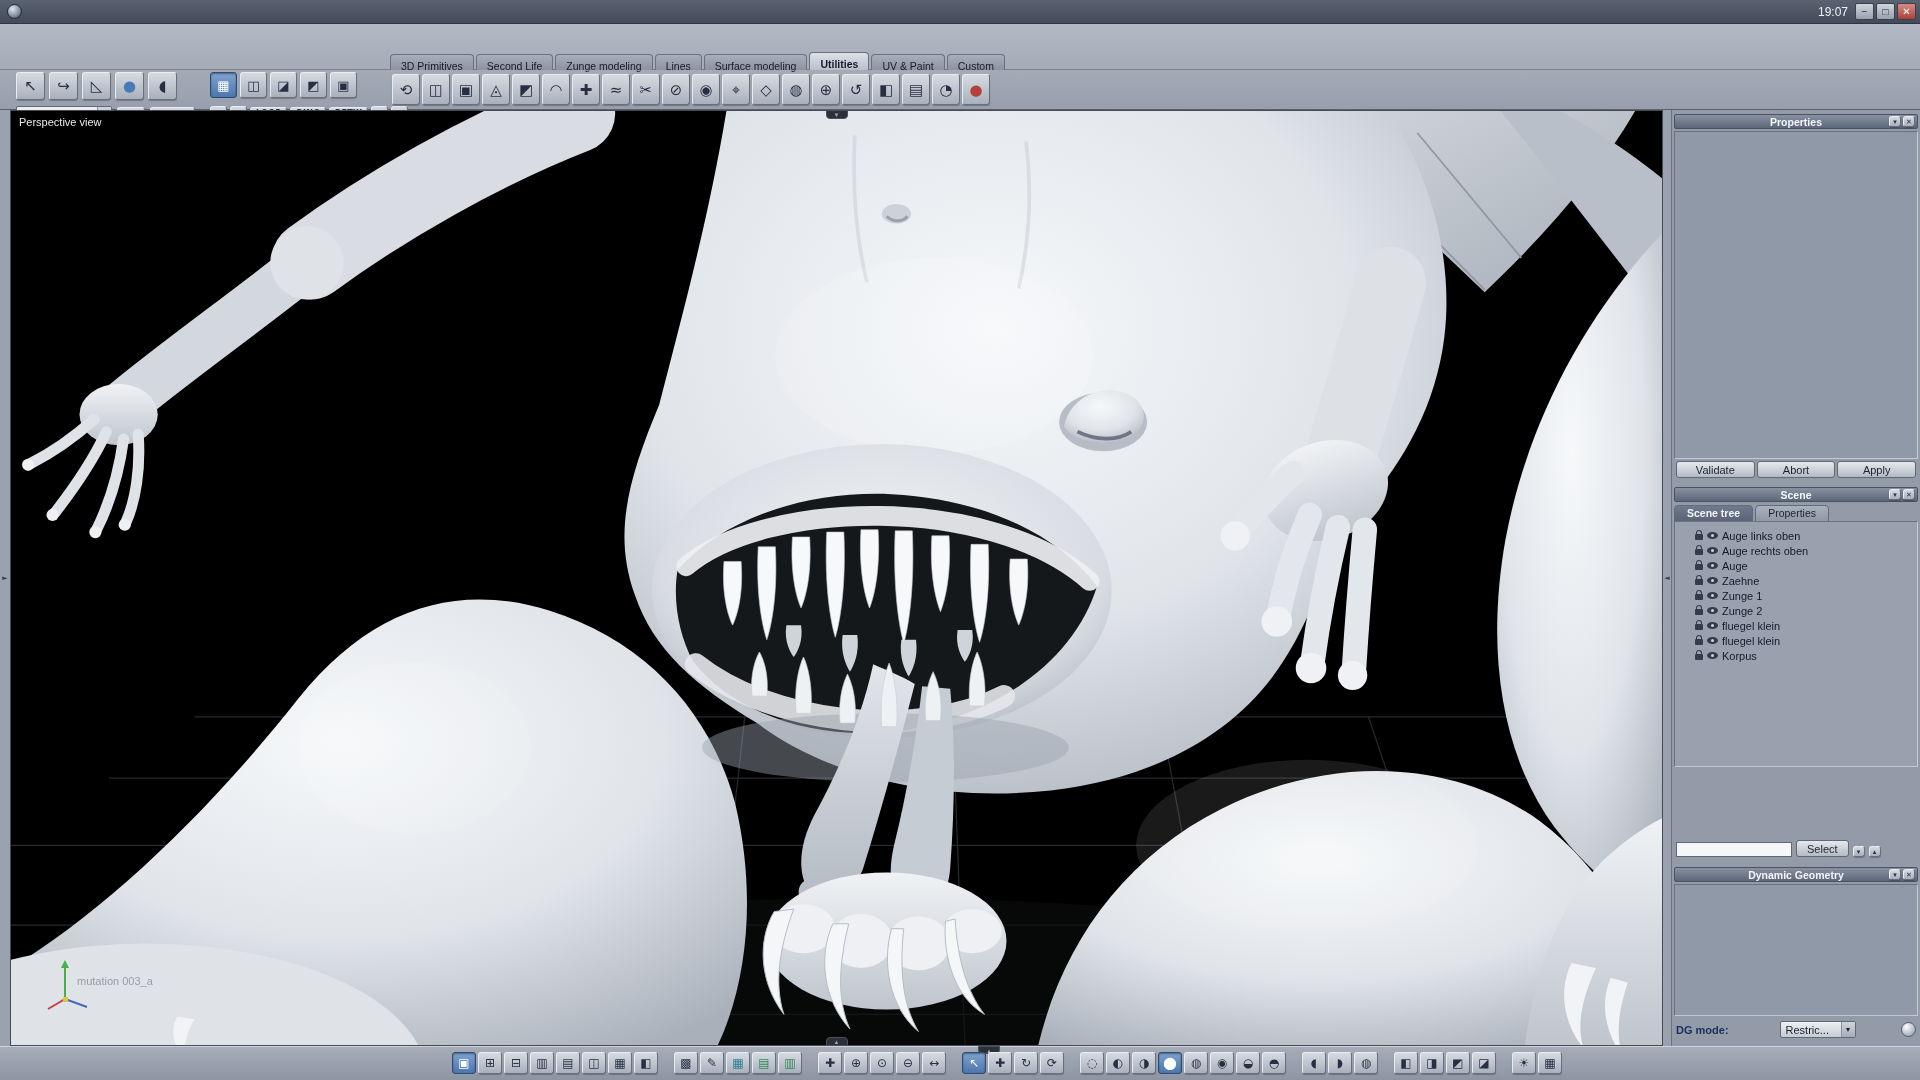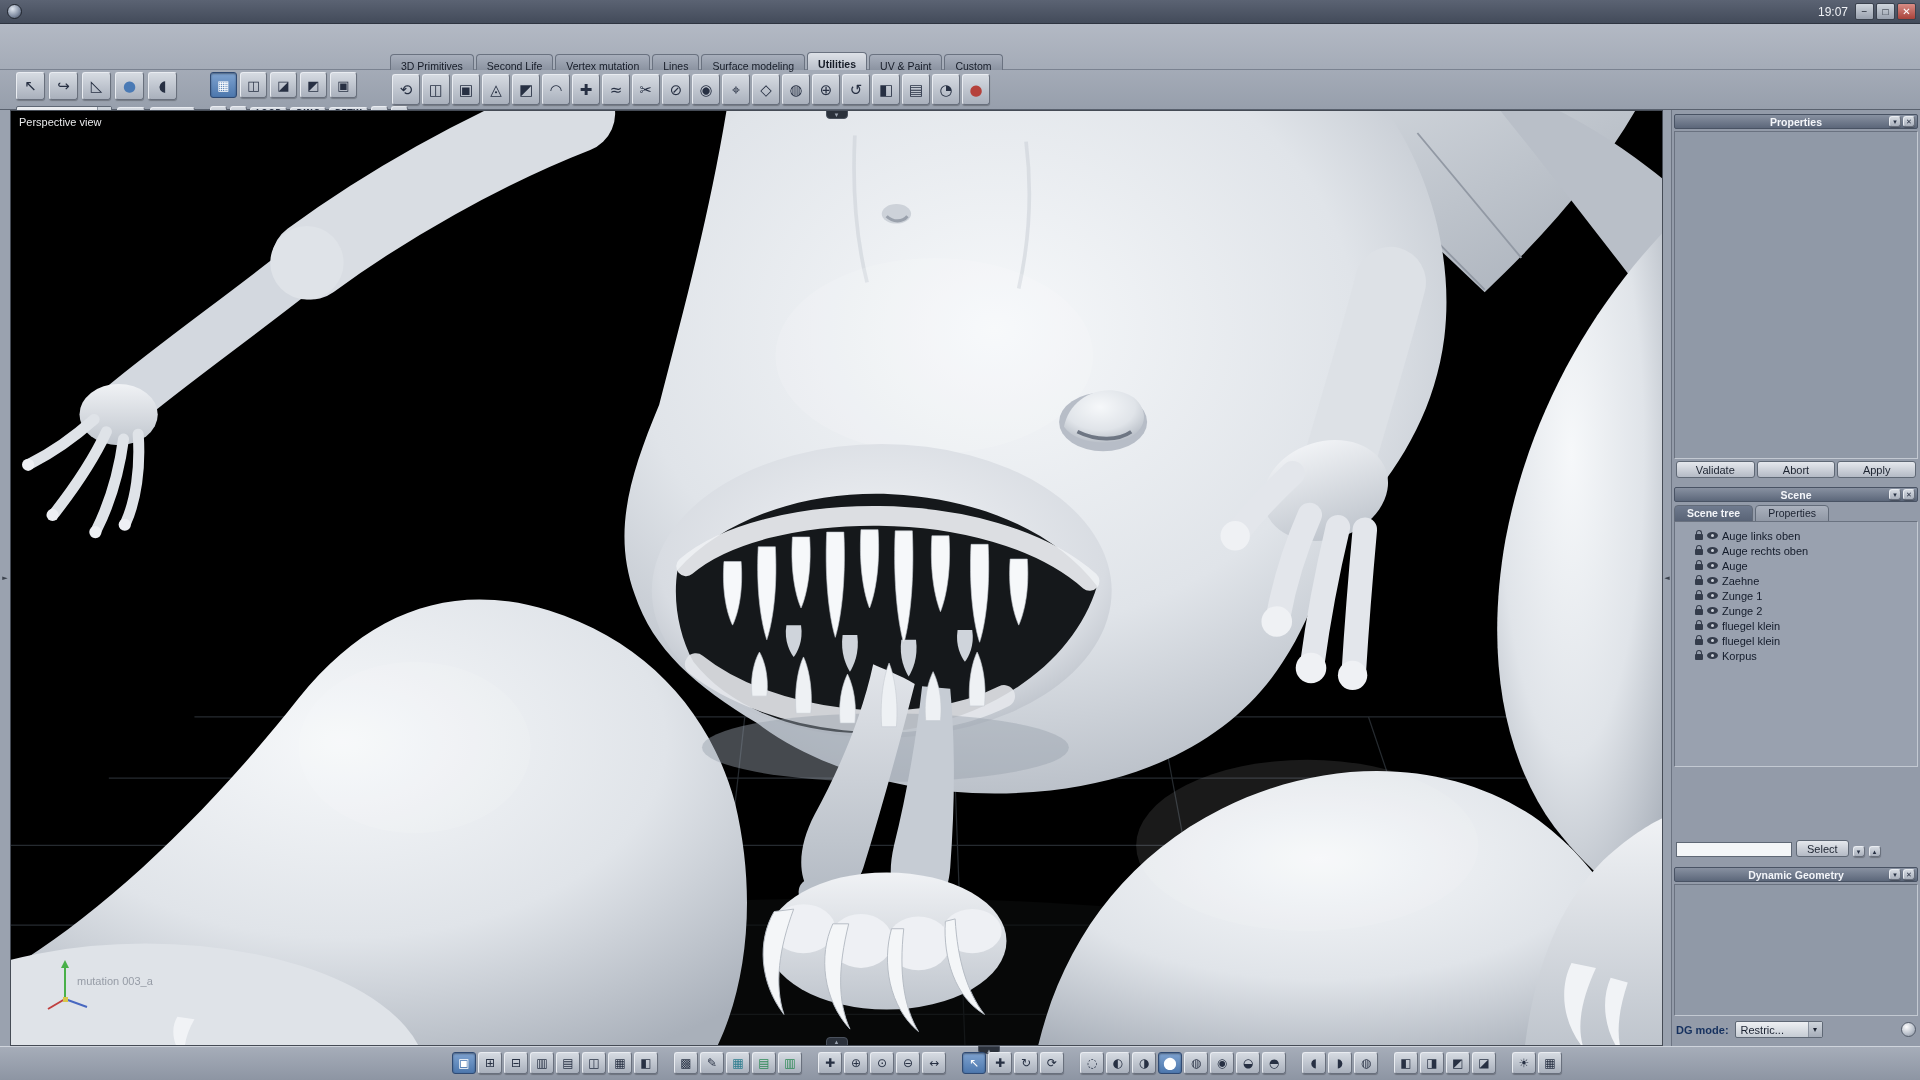--- a/index.html
+++ b/index.html
@@ -120,21 +120,21 @@
   .ico-eye::before { content:""; position:absolute; left:3.5px; top:2px; width:3px; height:3px;
               background:#cfd4dc; border-radius:50%; }
 
   #search-row { position:absolute; left:4px; right:4px; top:730px; display:flex; gap:4px;
                 align-items:flex-end; }
   #scene-search { width:116px; height:15px; border:1px solid #5f6875; background:#f4f6f8;
                   font-size:11px; padding:0 3px; }
   #dg-row { position:absolute; left:4px; right:4px; top:911px; display:flex; gap:6px;
             align-items:center; }
   #dg-label { font-size:11px; color:#15305e; font-weight:bold; }
-  #dg-dropdown { width:88px; }
+  #dg-dropdown { width:76px;margin-left:45px; }
   .sphere-btn { width:15px; height:15px; border-radius:50%; border:1px solid #555d6b;
                 background:radial-gradient(circle at 35% 30%, #fdfdfe, #b7bec9 60%, #7e8795); }
 
   
   #bottombar { position:absolute; left:0; top:1046px; width:1920px; height:34px;
                background:linear-gradient(#a6adb9,#8d95a3); border-top:1px solid #cfd4dc; }
   #bgroups { position:absolute; left:452px; top:5px; display:flex; gap:16px; }
   .bgroup { display:flex; gap:2px; }
   .bicon { width:24px; height:22px; font-size:12px; }
   #bb-handle { position:absolute; left:978px; top:-1px; width:22px; height:8px; background:#2b313b;
@@ -159,21 +159,21 @@
     </div>
   </div>
 
   <div id="toolbar">
     <div class="tabline"></div>
 
     <div id="tabs">
 
     <div class="tab">3D Primitives</div>
         <div class="tab">Second Life</div>
-        <div class="tab">Vertex mutation</div>
+        <div class="tab">Zunge modeling</div>
         <div class="tab">Lines</div>
         <div class="tab">Surface modeling</div>
         <div class="tab active">Utilities</div>
         <div class="tab">UV &amp; Paint</div>
         <div class="tab">Custom</div>
       </div>
 
     <div id="clusterA">
 
     <span class="icon3d a-icon">↖</span>

